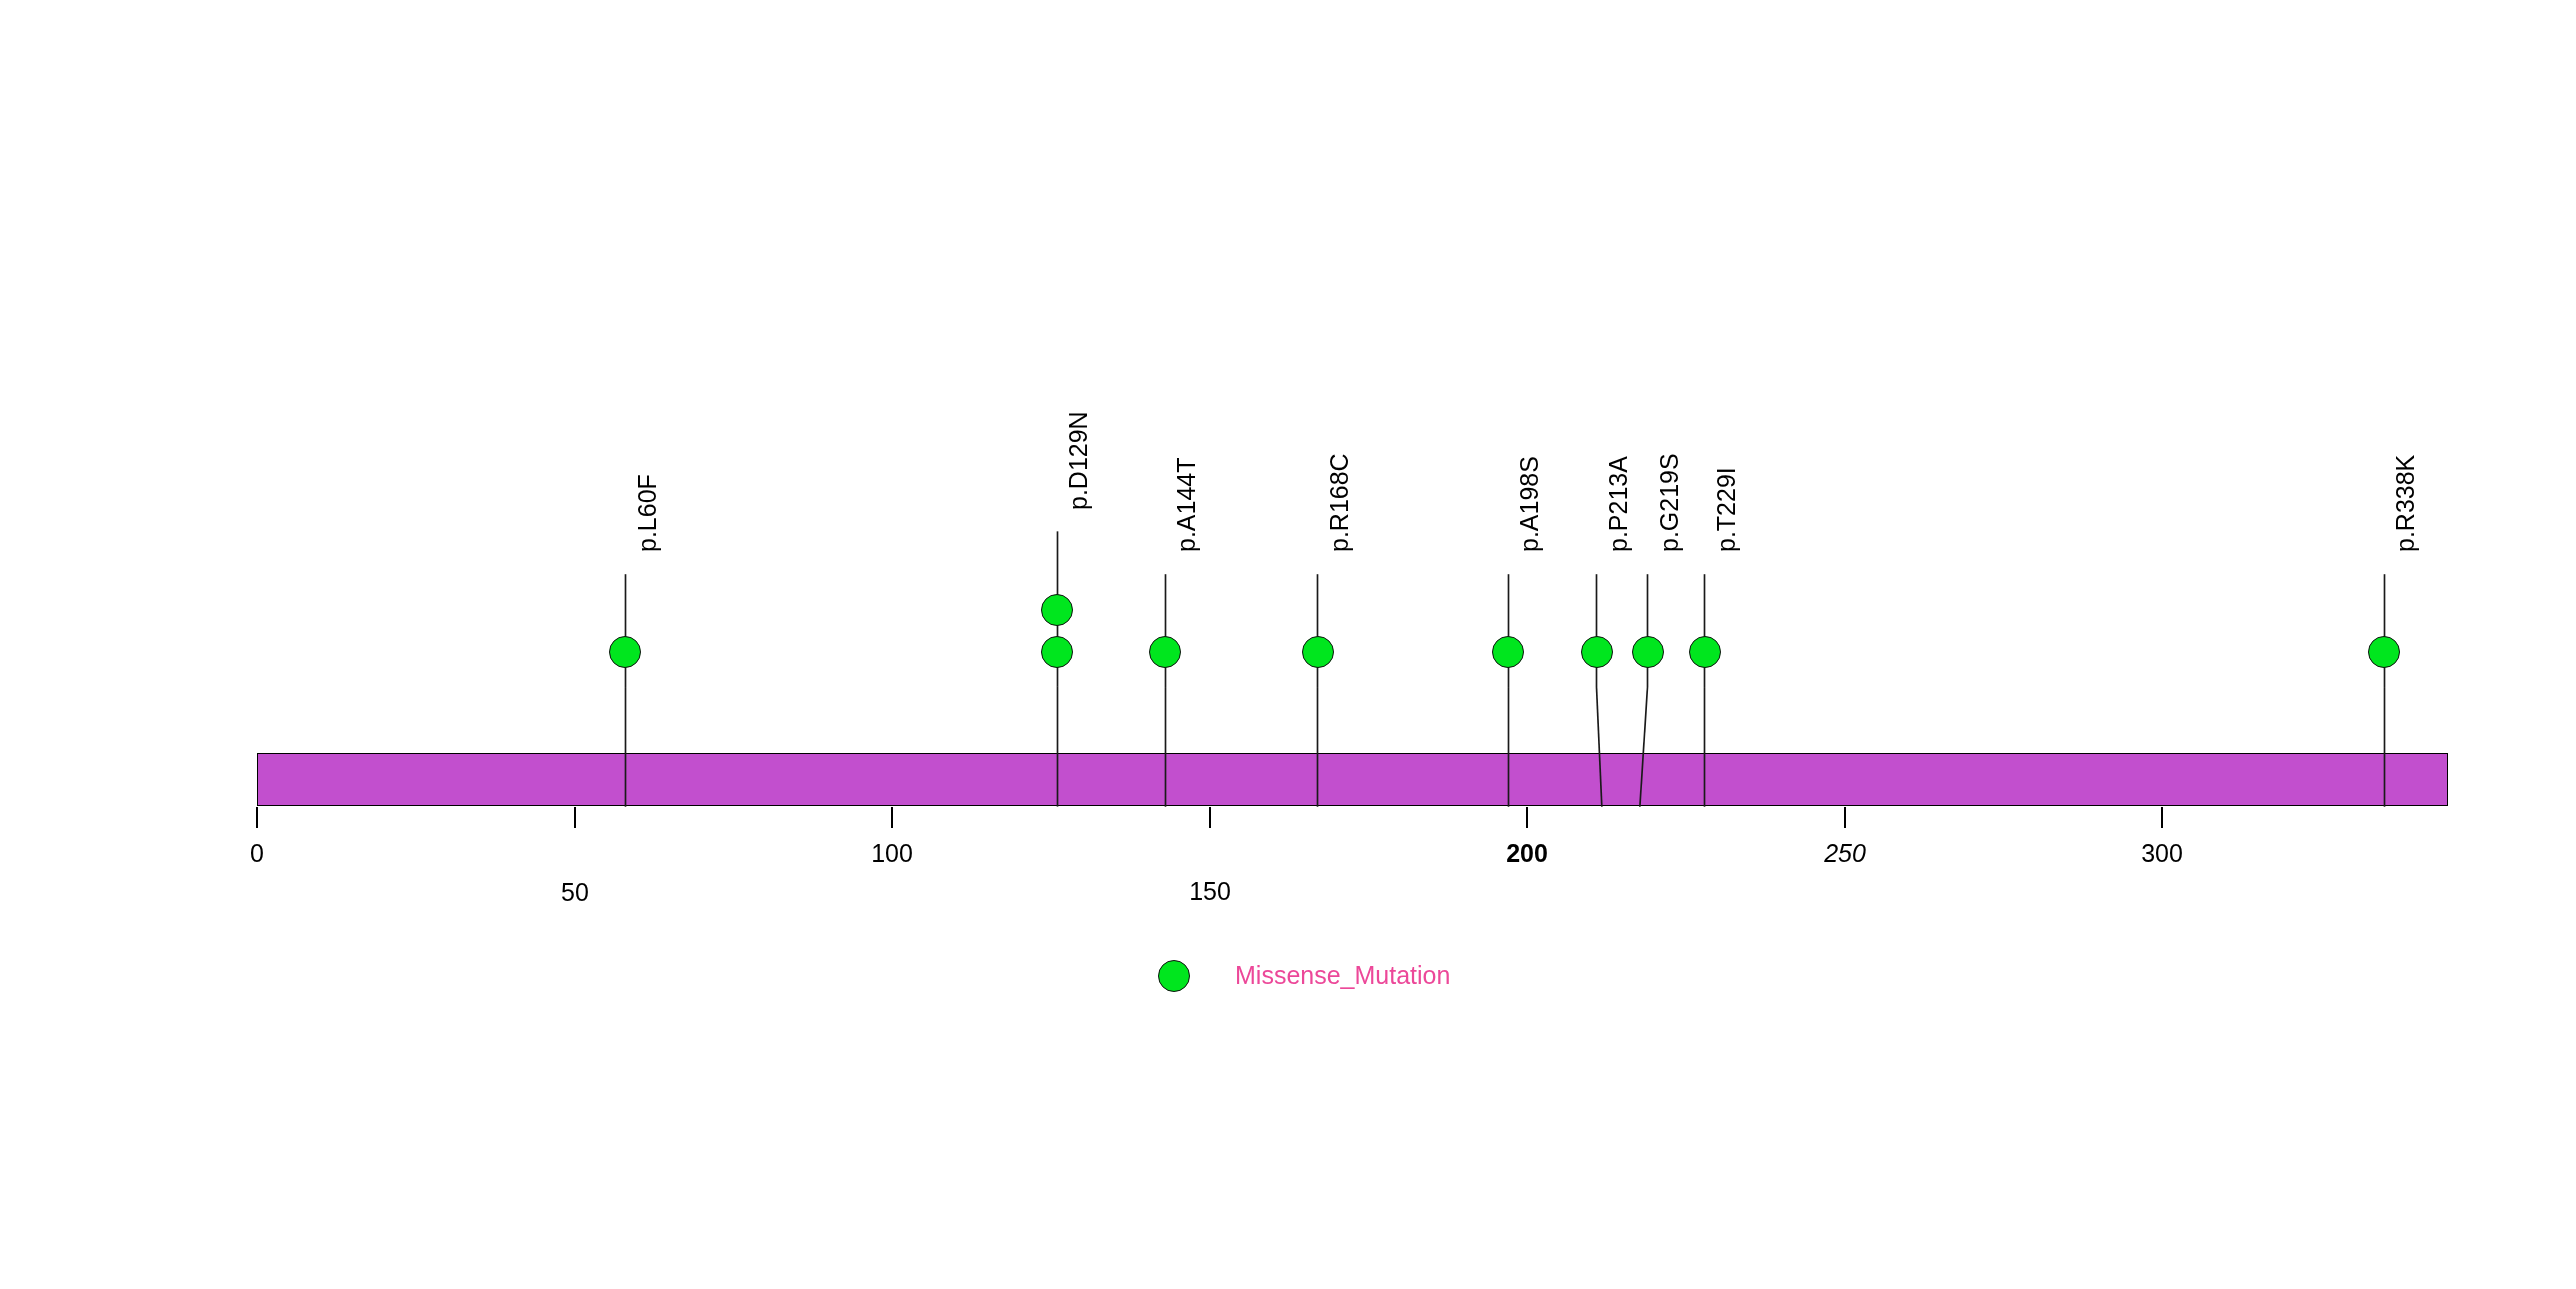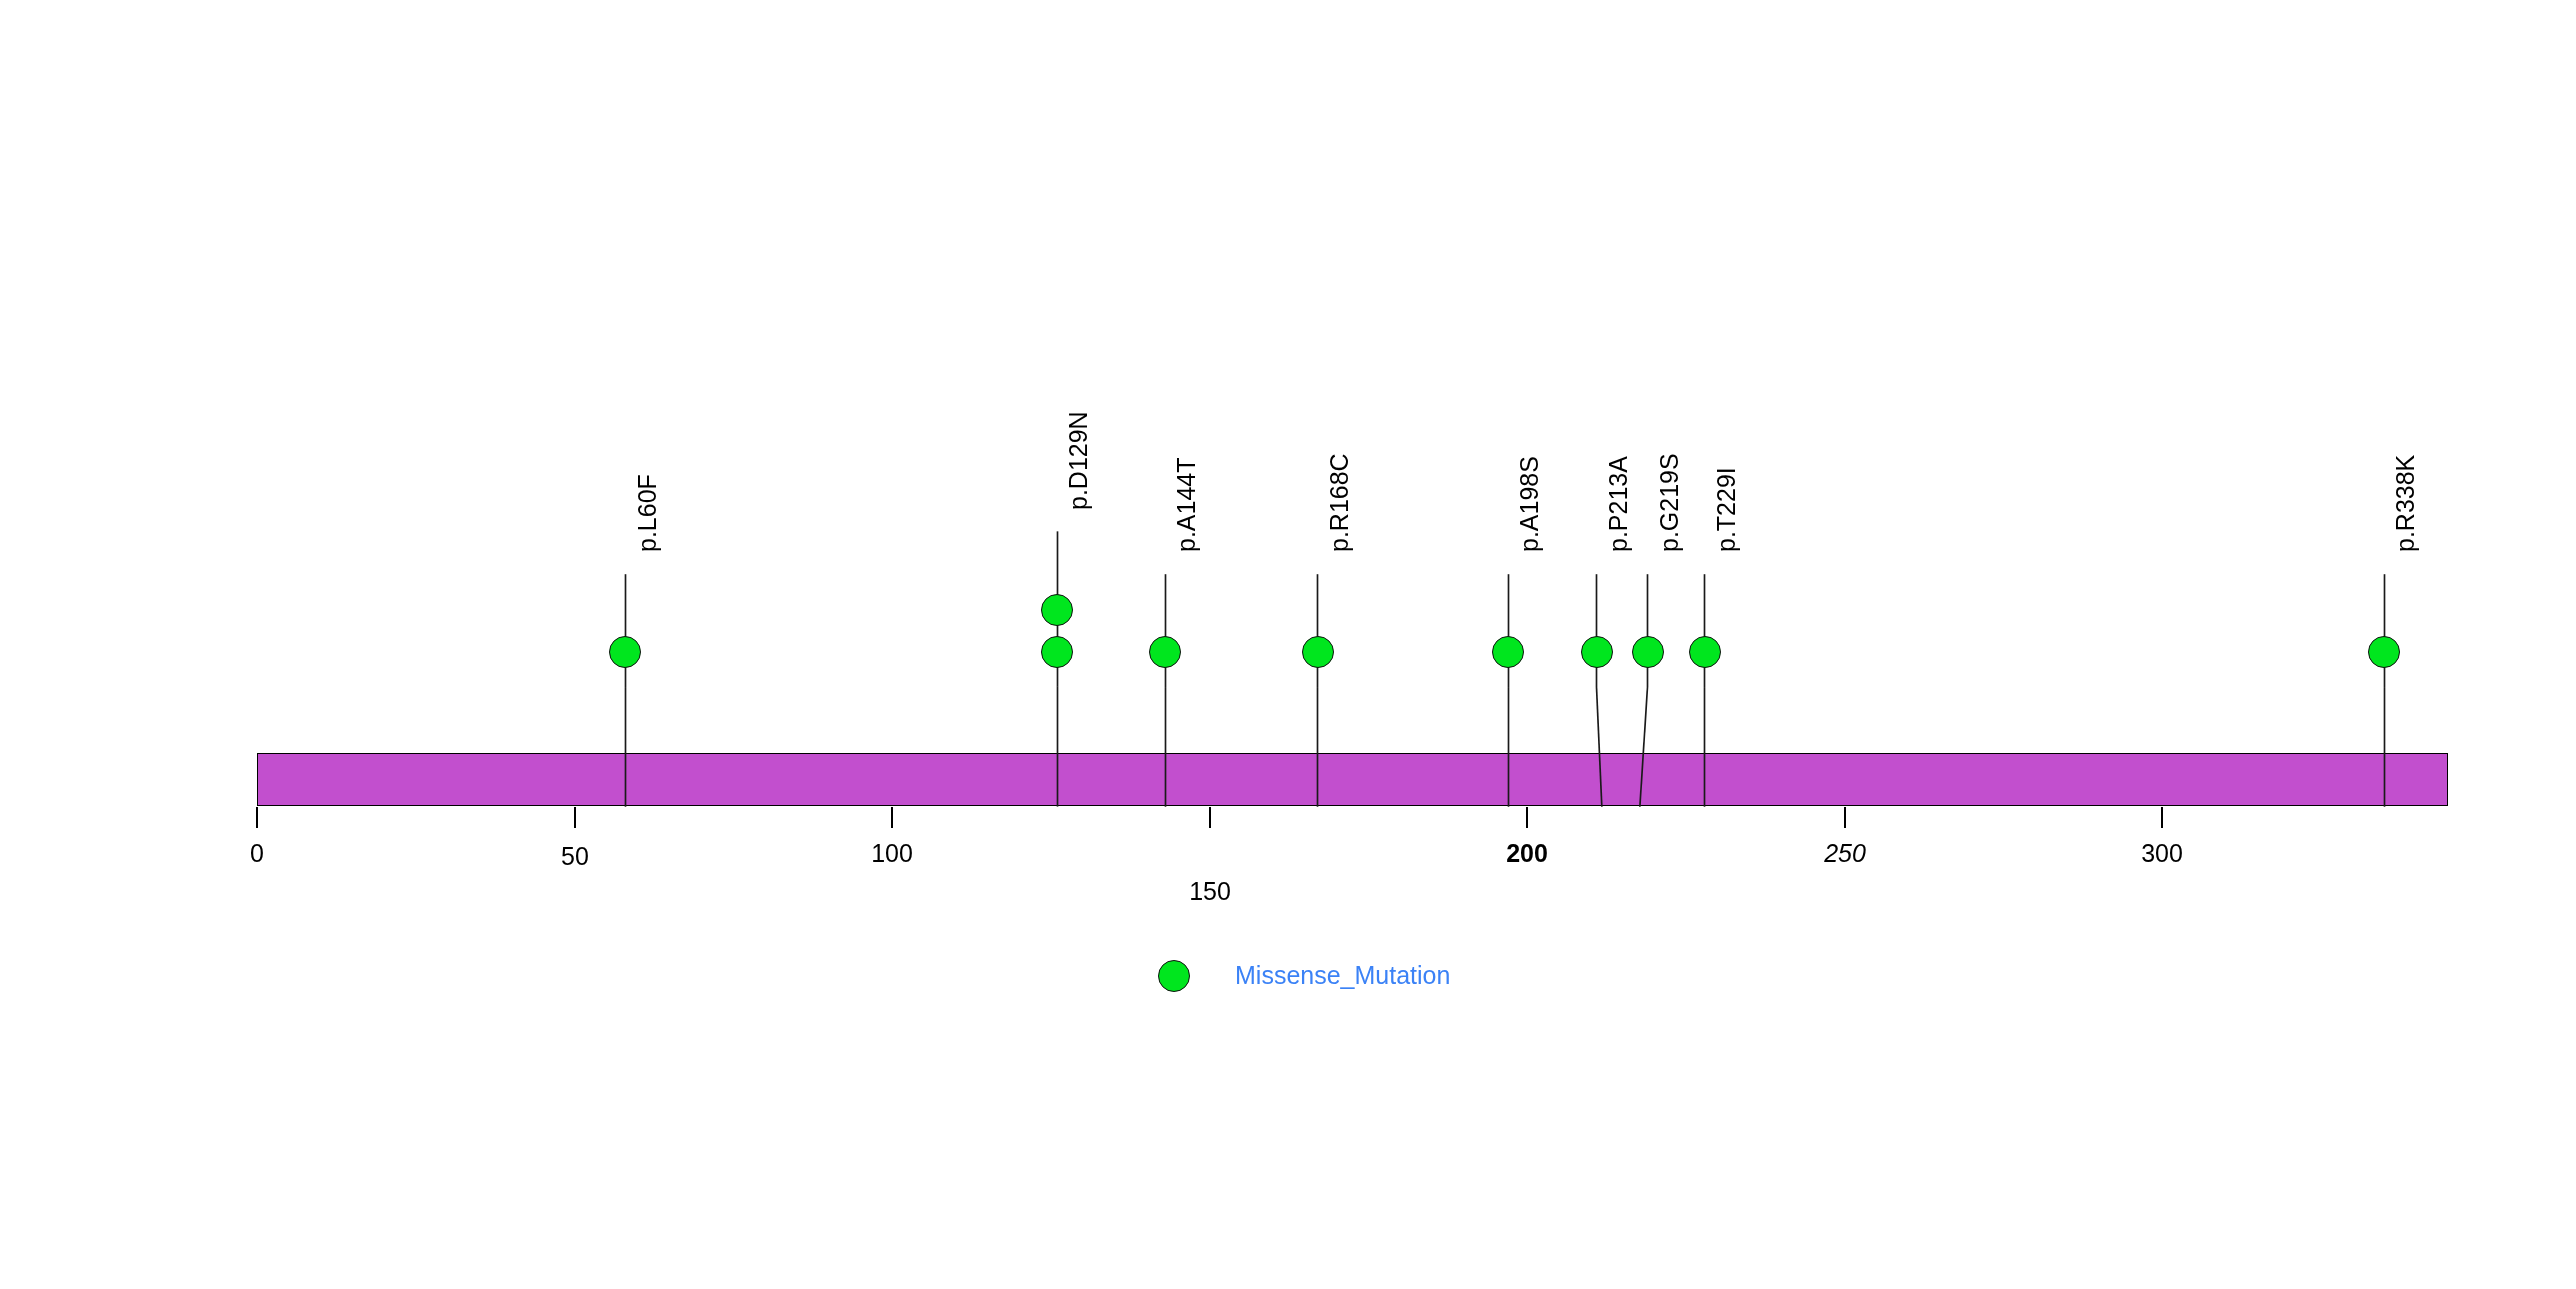--- a/index.html
+++ b/index.html
@@ -70,36 +70,36 @@
   .legend-dot {
     position: absolute;
     border-radius: 50%;
     box-sizing: border-box;
     border: 1.5px solid #111111;
   }
   .legend-label {
     position: absolute;
     font-size: 25px;
     line-height: 25px;
-    color: #3b82f6;
+    color: #ec4899;
     white-space: nowrap;
   }
 </style>
 </head>
 <body>
 
 <div id="stage">
 
   <div class="protein-bar" id="protein-bar" style="left: 257px; top: 753px; width: 2191px; height: 53px; background: rgb(194, 79, 206); border-color: rgb(0, 0, 0);"></div>
 
   <div id="axis-layer">
       <div class="axis-tick" style="left: 256px; top: 807px; height: 21.4px;"></div>
       <div class="axis-tick-label" style="left: 257px; top: 841px;">0</div>
       <div class="axis-tick" style="left: 574px; top: 807px; height: 21.4px;"></div>
-      <div class="axis-tick-label" style="left: 575px; top: 844px;">50</div>
+      <div class="axis-tick-label" style="left: 575px; top: 880px;">50</div>
       <div class="axis-tick" style="left: 891px; top: 807px; height: 21.4px;"></div>
       <div class="axis-tick-label" style="left: 892px; top: 841px;">100</div>
       <div class="axis-tick" style="left: 1209px; top: 807px; height: 21.4px;"></div>
       <div class="axis-tick-label" style="left: 1210px; top: 879px;">150</div>
       <div class="axis-tick" style="left: 1526px; top: 807px; height: 21.4px;"></div>
       <div class="axis-tick-label" style="left: 1527px; top: 841px; font-weight: bold;">200</div>
       <div class="axis-tick" style="left: 1844px; top: 807px; height: 21.4px;"></div>
       <div class="axis-tick-label" style="left: 1845px; top: 841px; font-style: italic;">250</div>
       <div class="axis-tick" style="left: 2161px; top: 807px; height: 21.4px;"></div>
       <div class="axis-tick-label" style="left: 2162px; top: 841px;">300</div>

